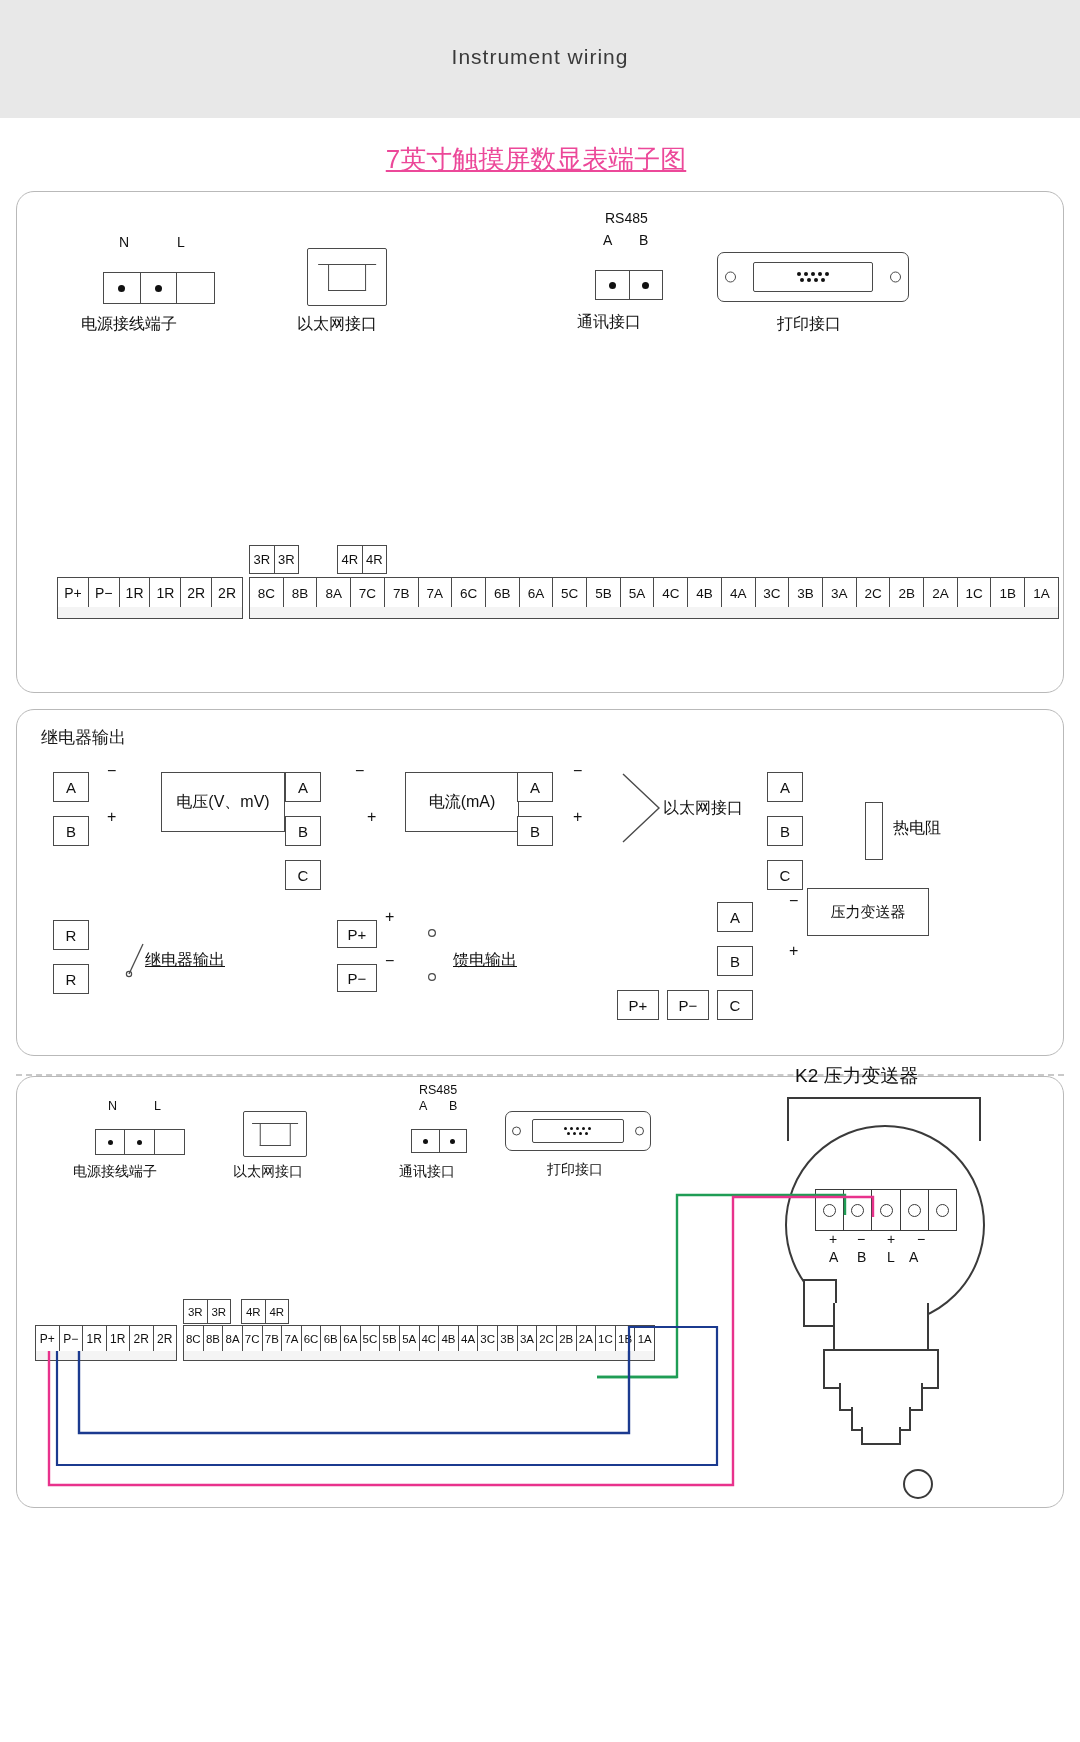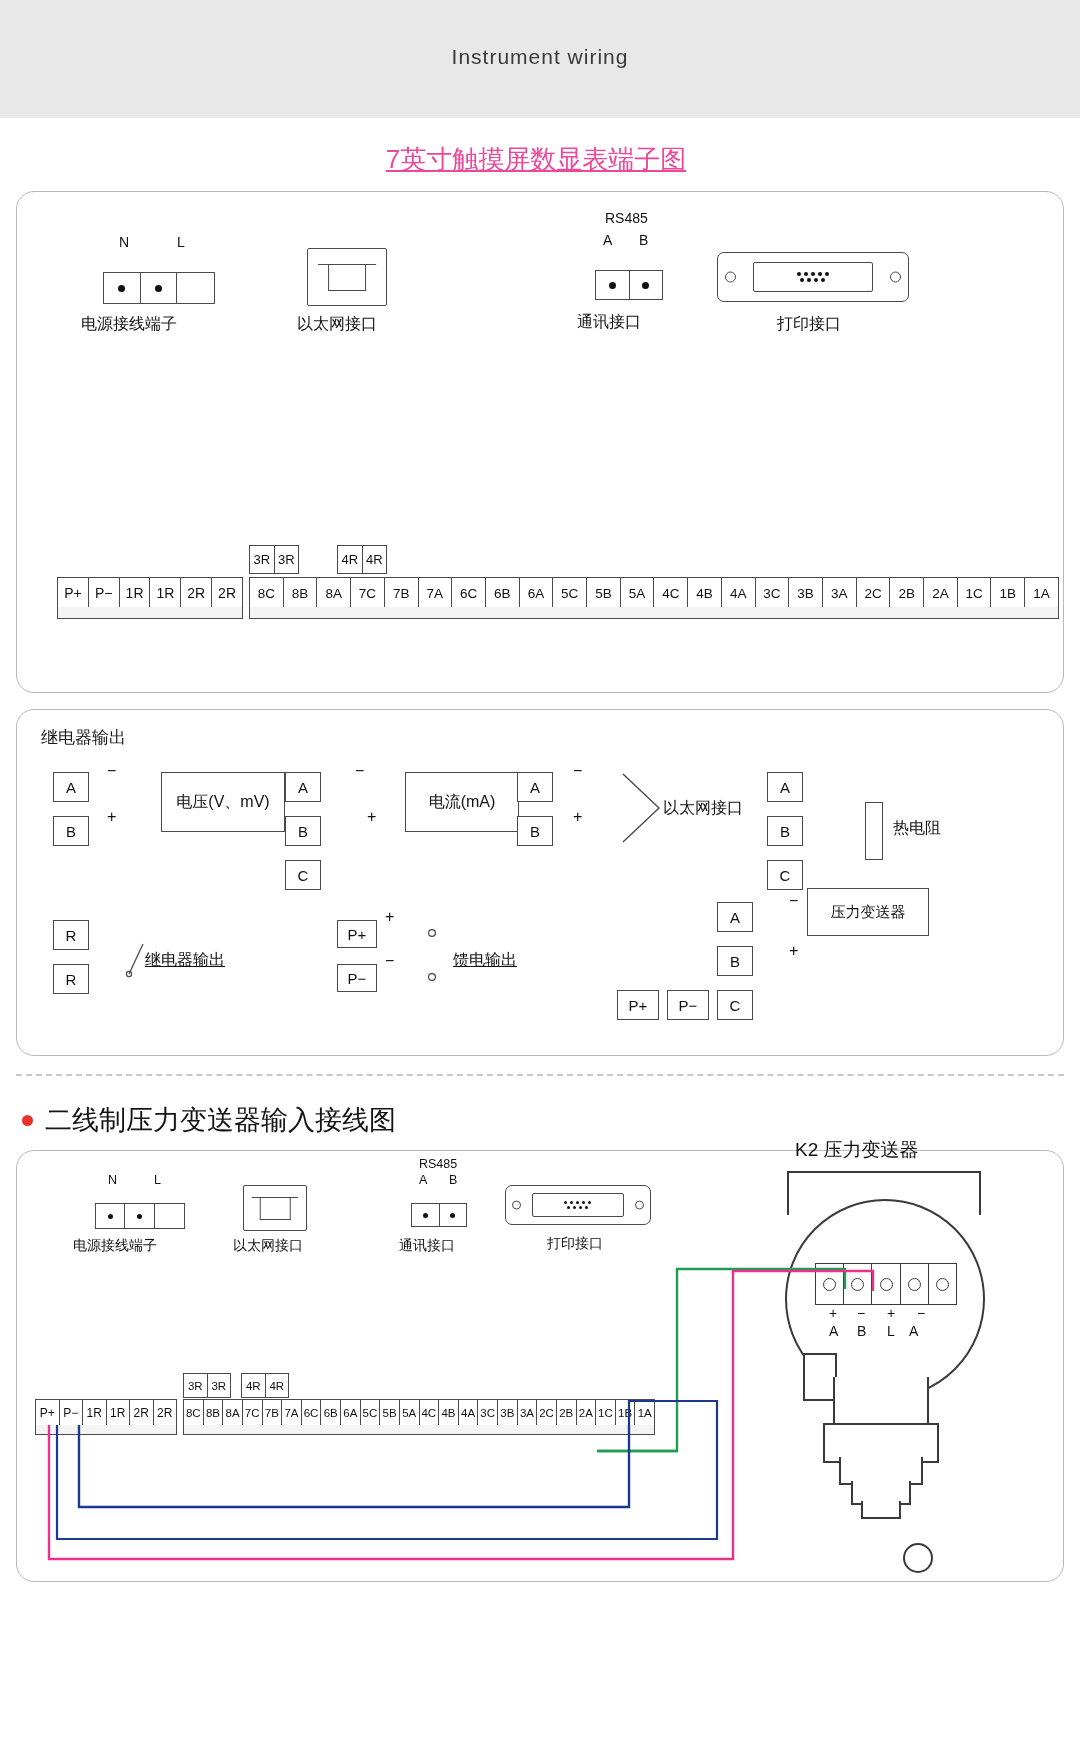--- a/index.html
+++ b/index.html
@@ -390,24 +390,20 @@
       <div class="abs wh" style="left:134px;top:112px;width:86px;"></div>
       <div class="abs wv" style="left:220px;top:68px;height:44px;"></div>
       <div class="abs lbl" style="left:172px;top:0px;">−</div>
       <div class="abs lbl" style="left:172px;top:50px;">+</div>
       <div class="box abs" style="left:190px;top:-4px;width:120px;height:46px;font-size:15px;">压力变送器</div>
     </div>
   </div>
 
   <div class="dashed-sep"></div>
 
-  <div class="bullet-title">
-    <div class="dotred"></div>
-    <div class="txt">二线制压力变送器输入接线图</div>
-  </div>
 
   <div class="panel p3">
 
     <div class="abs" style="left:78px;top:22px;">
       <div class="abs lbl-xs" style="left:13px;top:0;">N</div>
       <div class="abs lbl-xs" style="left:59px;top:0;">L</div>
       <div class="abs wv" style="left:18px;top:16px;height:18px;"></div>
       <div class="abs wv" style="left:64px;top:16px;height:18px;"></div>
       <div class="termblock abs" style="left:0;top:30px;width:88px;height:24px;">
         <div class="cell" style="width:33%;">

